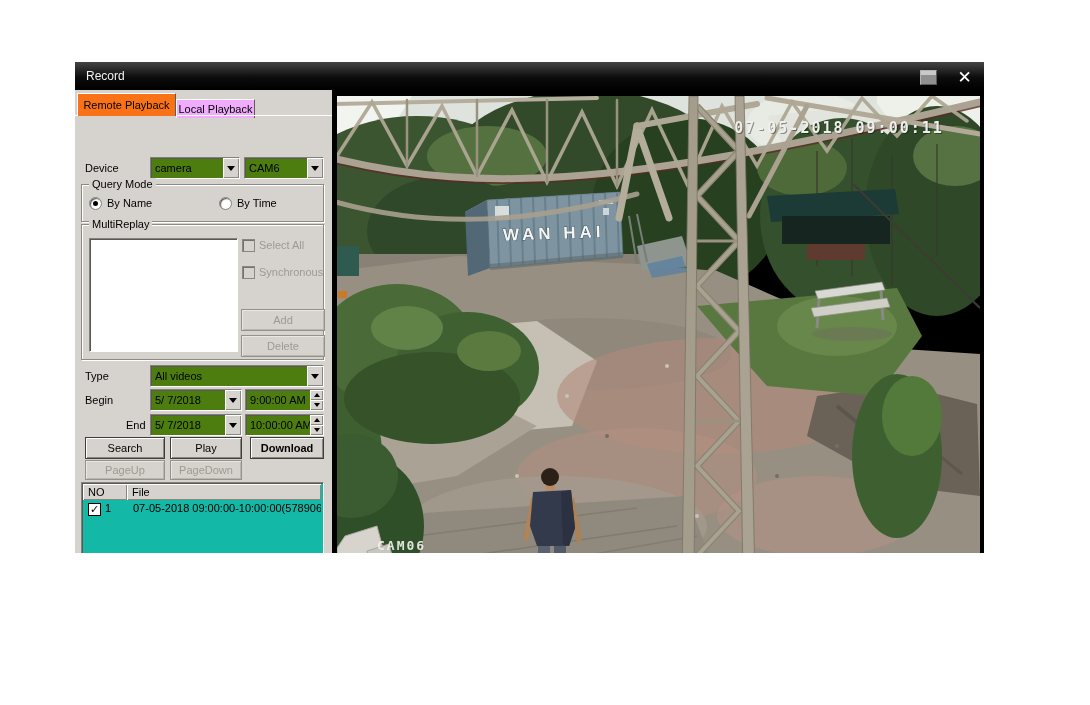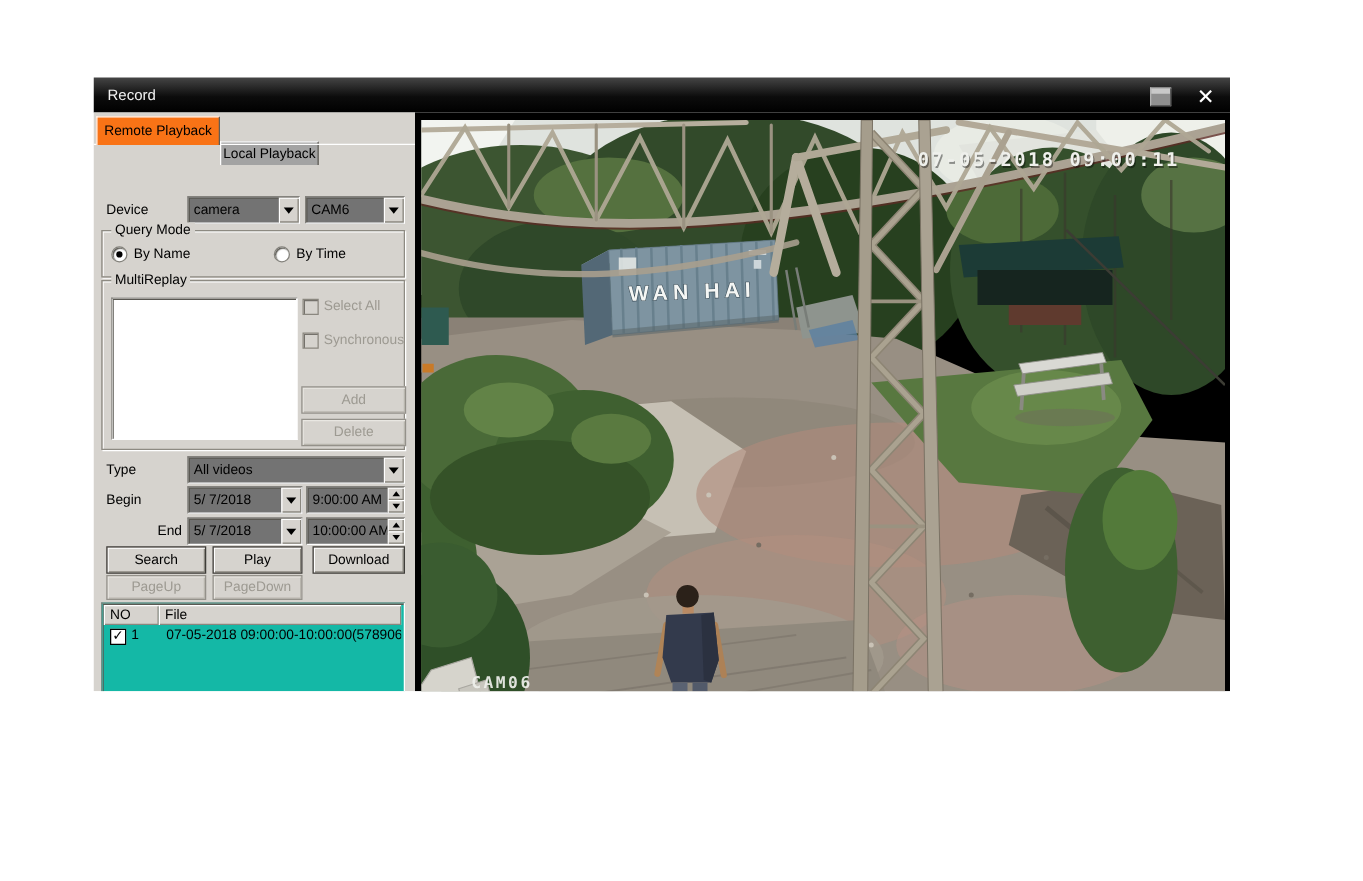--- a/index.html
+++ b/index.html
@@ -13,25 +13,25 @@
   .tb-btn{position:absolute;top:7px;width:23px;height:17px;display:flex;align-items:center;justify-content:center;cursor:pointer;}
   #restore-btn{left:842px;}
   #restore-btn .sq{width:15px;height:13px;background:#8f8f8f;border:1px solid #b5b5b5;border-bottom-color:#5a5a5a;border-right-color:#5a5a5a;}
   #restore-btn .sq::before{content:"";display:block;height:4px;background:#c9c9c9;}
   #close-btn{left:878px;color:#fff;font-size:17px;font-weight:bold;line-height:1;}
   
   #panel{position:absolute;left:0;top:28px;width:257px;height:493px;background:#d6d3ce;}
   .tab{position:absolute;background:#f97316;border:1px solid #fff;border-right-color:#5f5c56;border-bottom:none;
        text-align:center;cursor:pointer;}
   #tab-remote{left:2px;top:3px;width:97px;height:22px;line-height:22px;z-index:2;}
-  #tab-local{left:101px;top:23px;width:77px;height:18px;line-height:18px;background:#a3a3a3;}
+  #tab-local{left:101px;top:9px;width:77px;height:18px;line-height:18px;background:#f0abfc;}
   #tabpage-line{position:absolute;left:0;top:25px;width:257px;height:1px;background:#fff;}
   .label{position:absolute;}
   
-  .field{position:absolute;background:#737373;border:1px solid;border-color:#82807a #fff #fff #82807a;
+  .field{position:absolute;background:#4d7c0f;border:1px solid;border-color:#82807a #fff #fff #82807a;
          box-shadow:inset 1px 1px 0 #5a5852;display:flex;align-items:center;}
   .field .val{flex:1;padding:0 4px;white-space:nowrap;overflow:hidden;}
   .combo-arrow{width:16px;height:100%;background:#d6d3ce;display:flex;align-items:center;justify-content:center;
          box-shadow:inset 1px 1px 0 #fff,inset -1px -1px 0 #8a877f;cursor:pointer;}
   .combo-arrow::after{content:"";border:4px solid transparent;border-top:5px solid #000;margin-top:5px;}
   .spin{width:13px;height:100%;display:flex;flex-direction:column;}
   .spin div{flex:1;background:#d6d3ce;box-shadow:inset 1px 1px 0 #fff,inset -1px -1px 0 #8a877f;
             display:flex;align-items:center;justify-content:center;cursor:pointer;}
   .spin .up::after{content:"";border:3px solid transparent;border-bottom:4px solid #000;margin-bottom:3px;}
   .spin .dn::after{content:"";border:3px solid transparent;border-top:4px solid #000;margin-top:3px;}
@@ -157,21 +157,21 @@
             <div class="dn"></div>
           </span>
       </div>
 
       <div class="btn" style="left:10px;top:347px;width:78px;height:20px;">
         <span>Search</span>
       </div>
       <div class="btn" style="left:95px;top:347px;width:70px;height:20px;">
         <span>Play</span>
       </div>
-      <div class="btn" style="left:175px;top:347px;width:72px;height:20px;">
+      <div class="btn" style="left:175px;top:347px;width:72px;height:20px;font-weight:bold;">
         <span>Download</span>
       </div>
       <div class="btn dis" style="left:10px;top:370px;width:78px;height:18px;">
         <span>PageUp</span>
       </div>
       <div class="btn dis" style="left:95px;top:370px;width:70px;height:18px;">
         <span>PageDown</span>
       </div>
 
       <div id="filetable">

